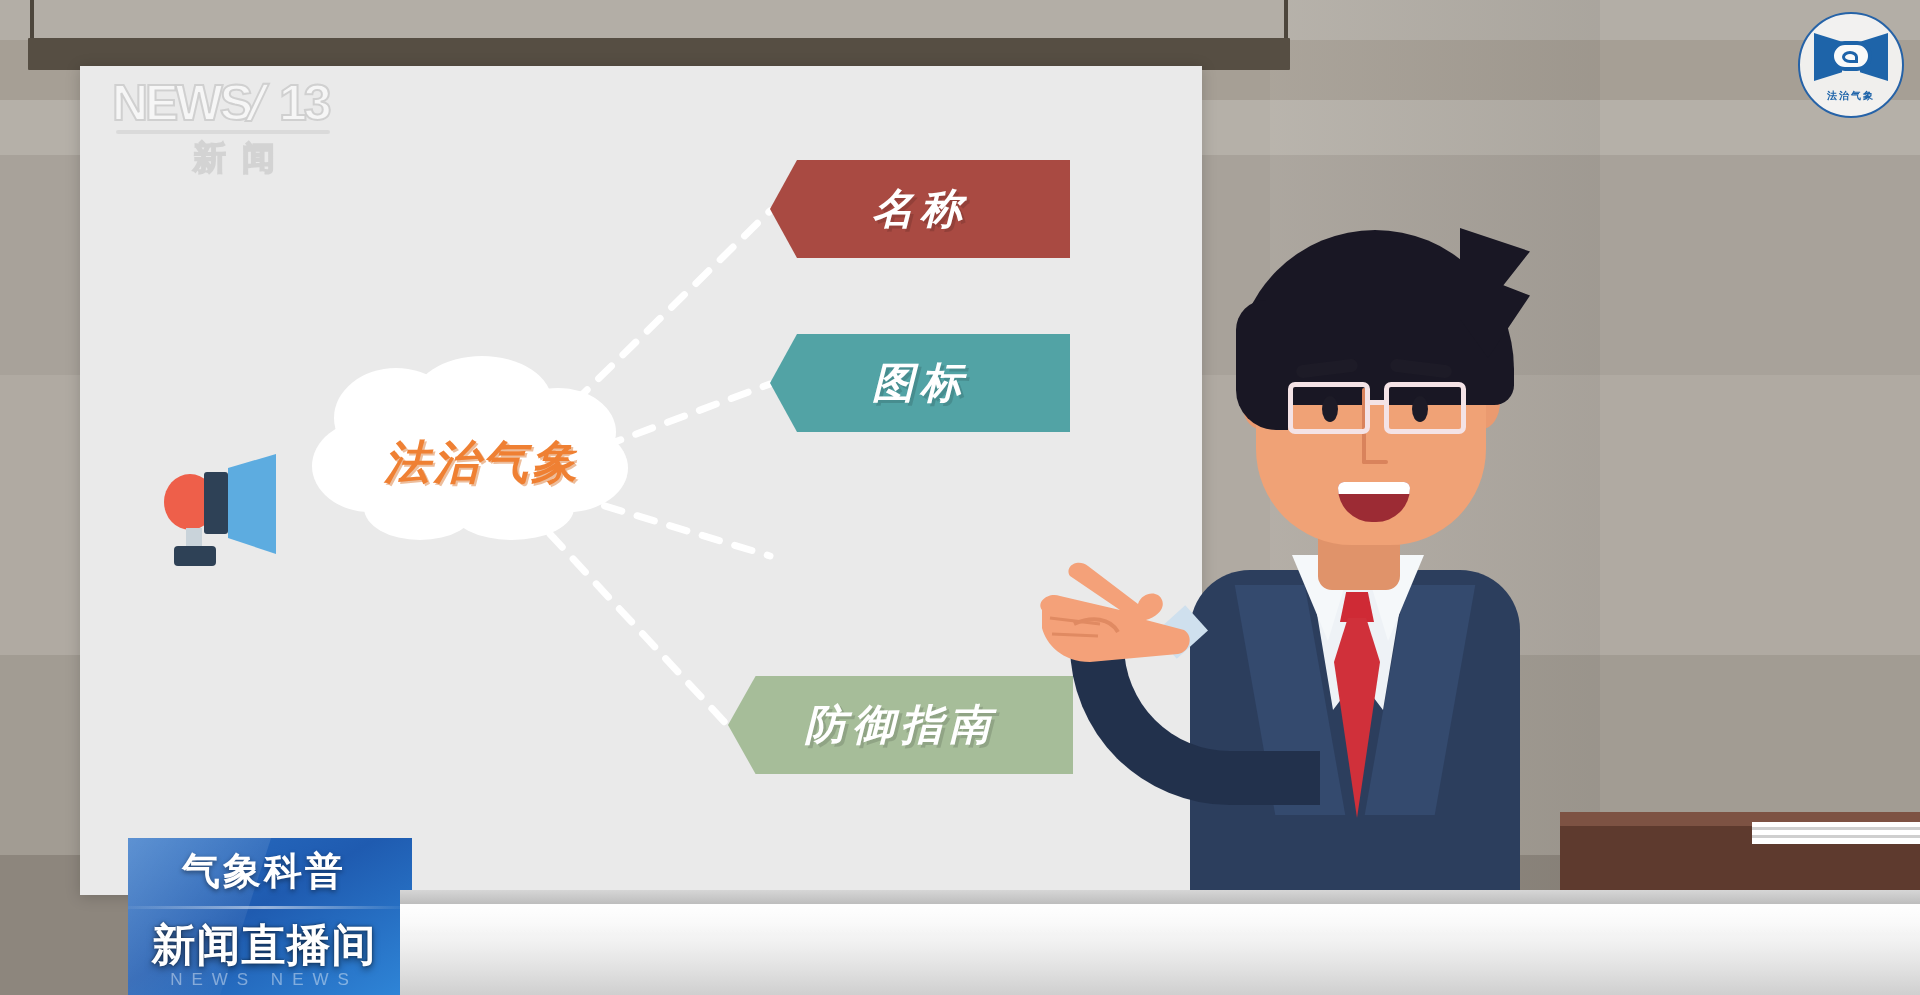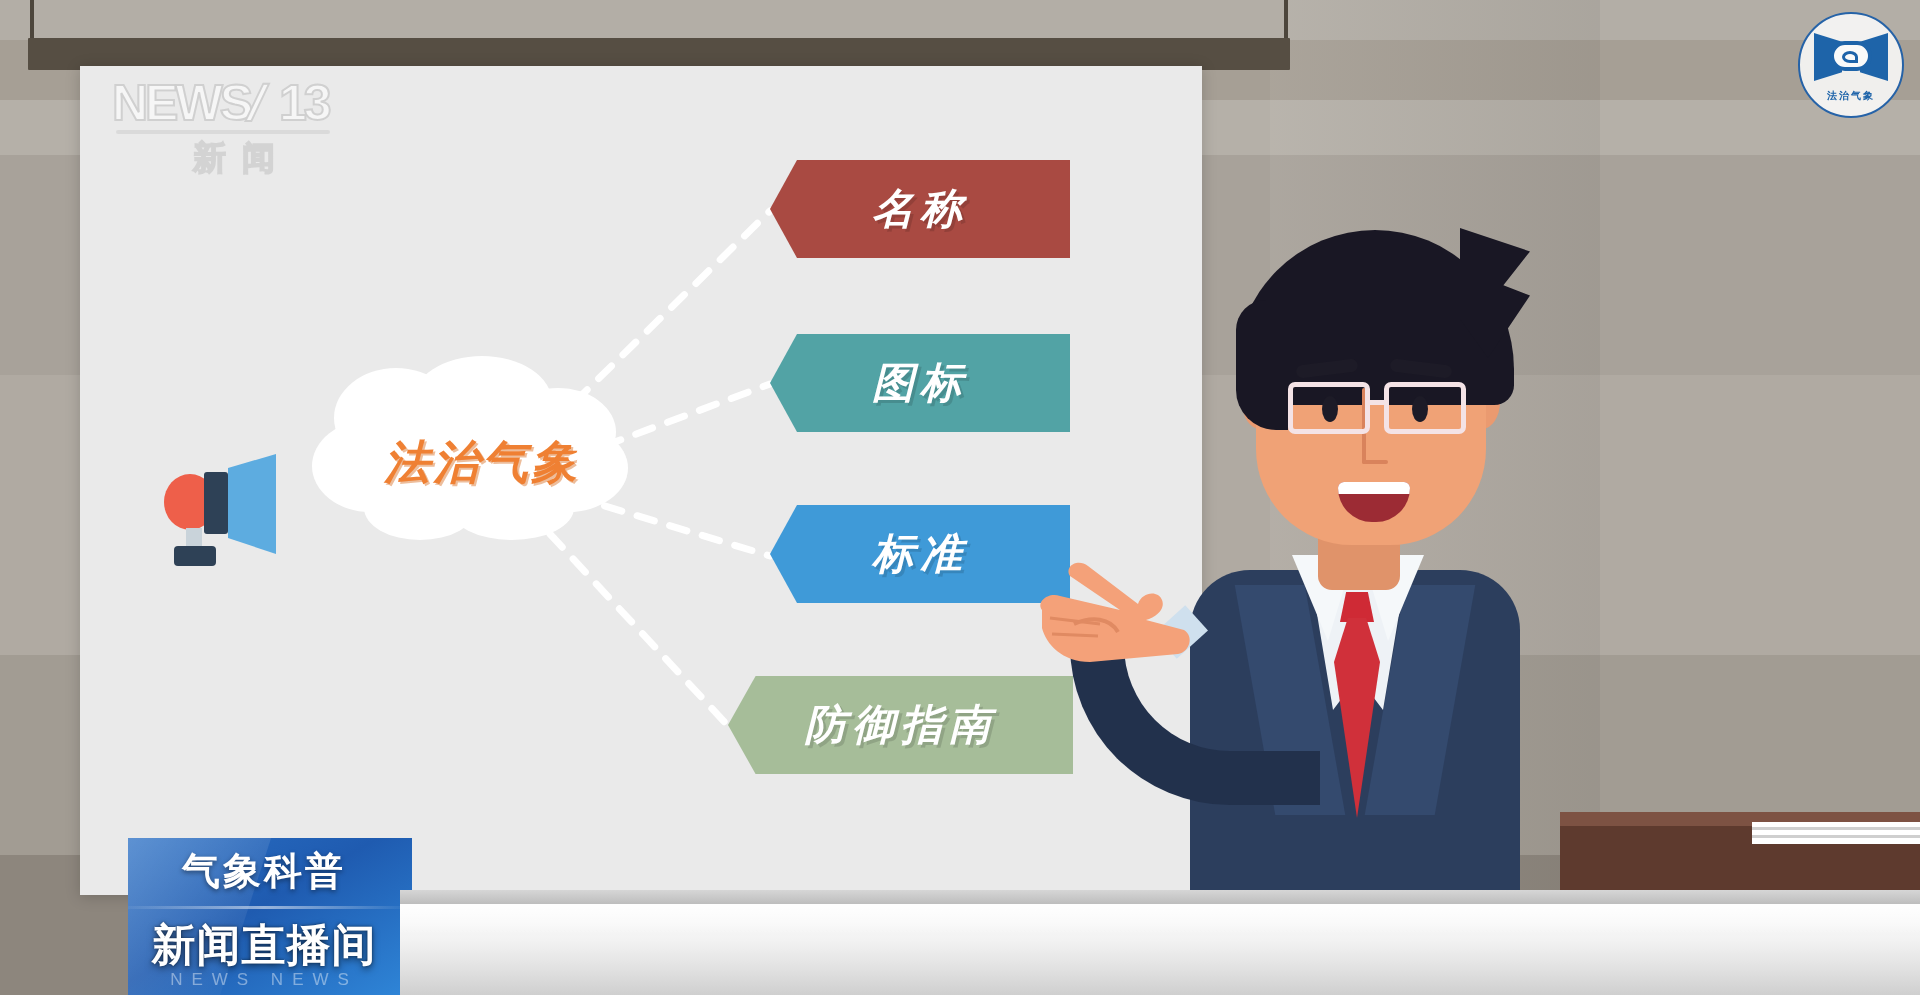--- a/index.html
+++ b/index.html
@@ -243,21 +243,20 @@
     <g stroke="#ffffff" stroke-width="7" stroke-dasharray="18 16" fill="none" stroke-linecap="round">
       <line x1="470" y1="360" x2="690" y2="145"></line>
       <line x1="492" y1="392" x2="690" y2="318"></line>
       <line x1="492" y1="430" x2="690" y2="490"></line>
       <line x1="470" y1="468" x2="650" y2="662"></line>
     </g>
   </svg>
 
   <div class="arrow a2">图标</div>
   <div class="arrow a1">名称</div>
-  <div class="arrow a3">标准</div>
   <div class="arrow a4 wide">防御指南</div>
 
   <div class="desk-top"></div>
   <div class="desk"></div>
   <div class="papers"></div>
 
   <div class="person">
     <div class="p-suit"></div>
     <div class="p-lapel-l"></div>
     <div class="p-lapel-r"></div>

